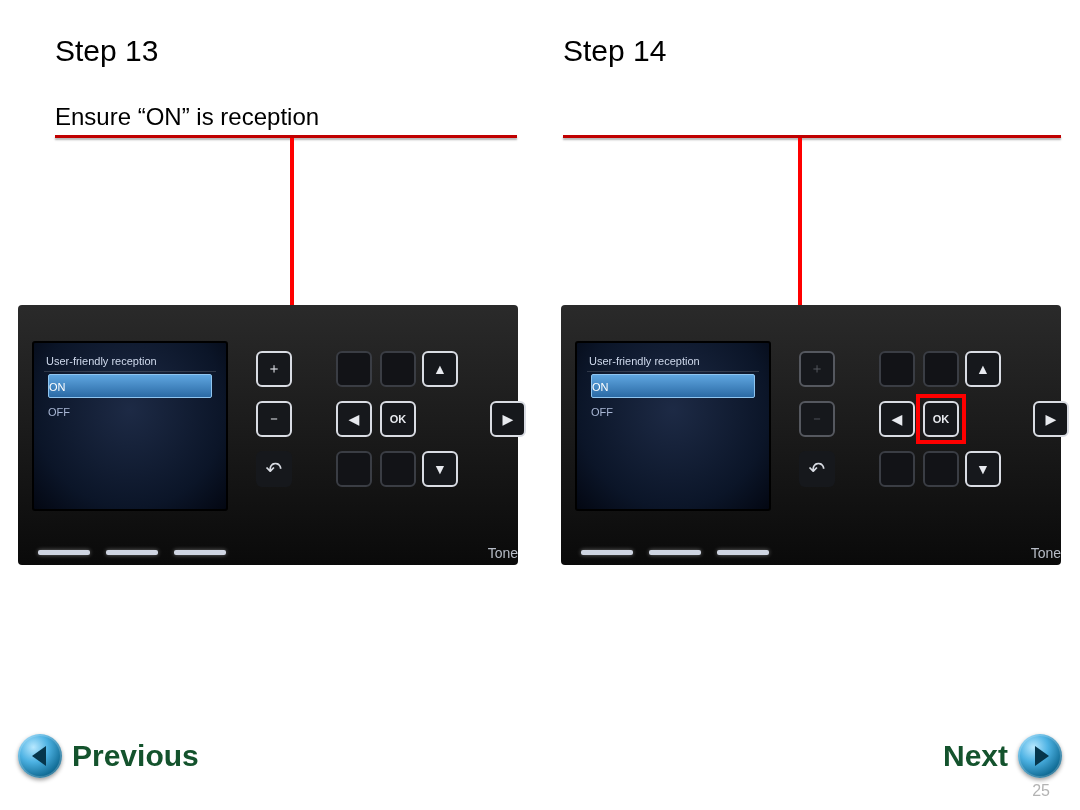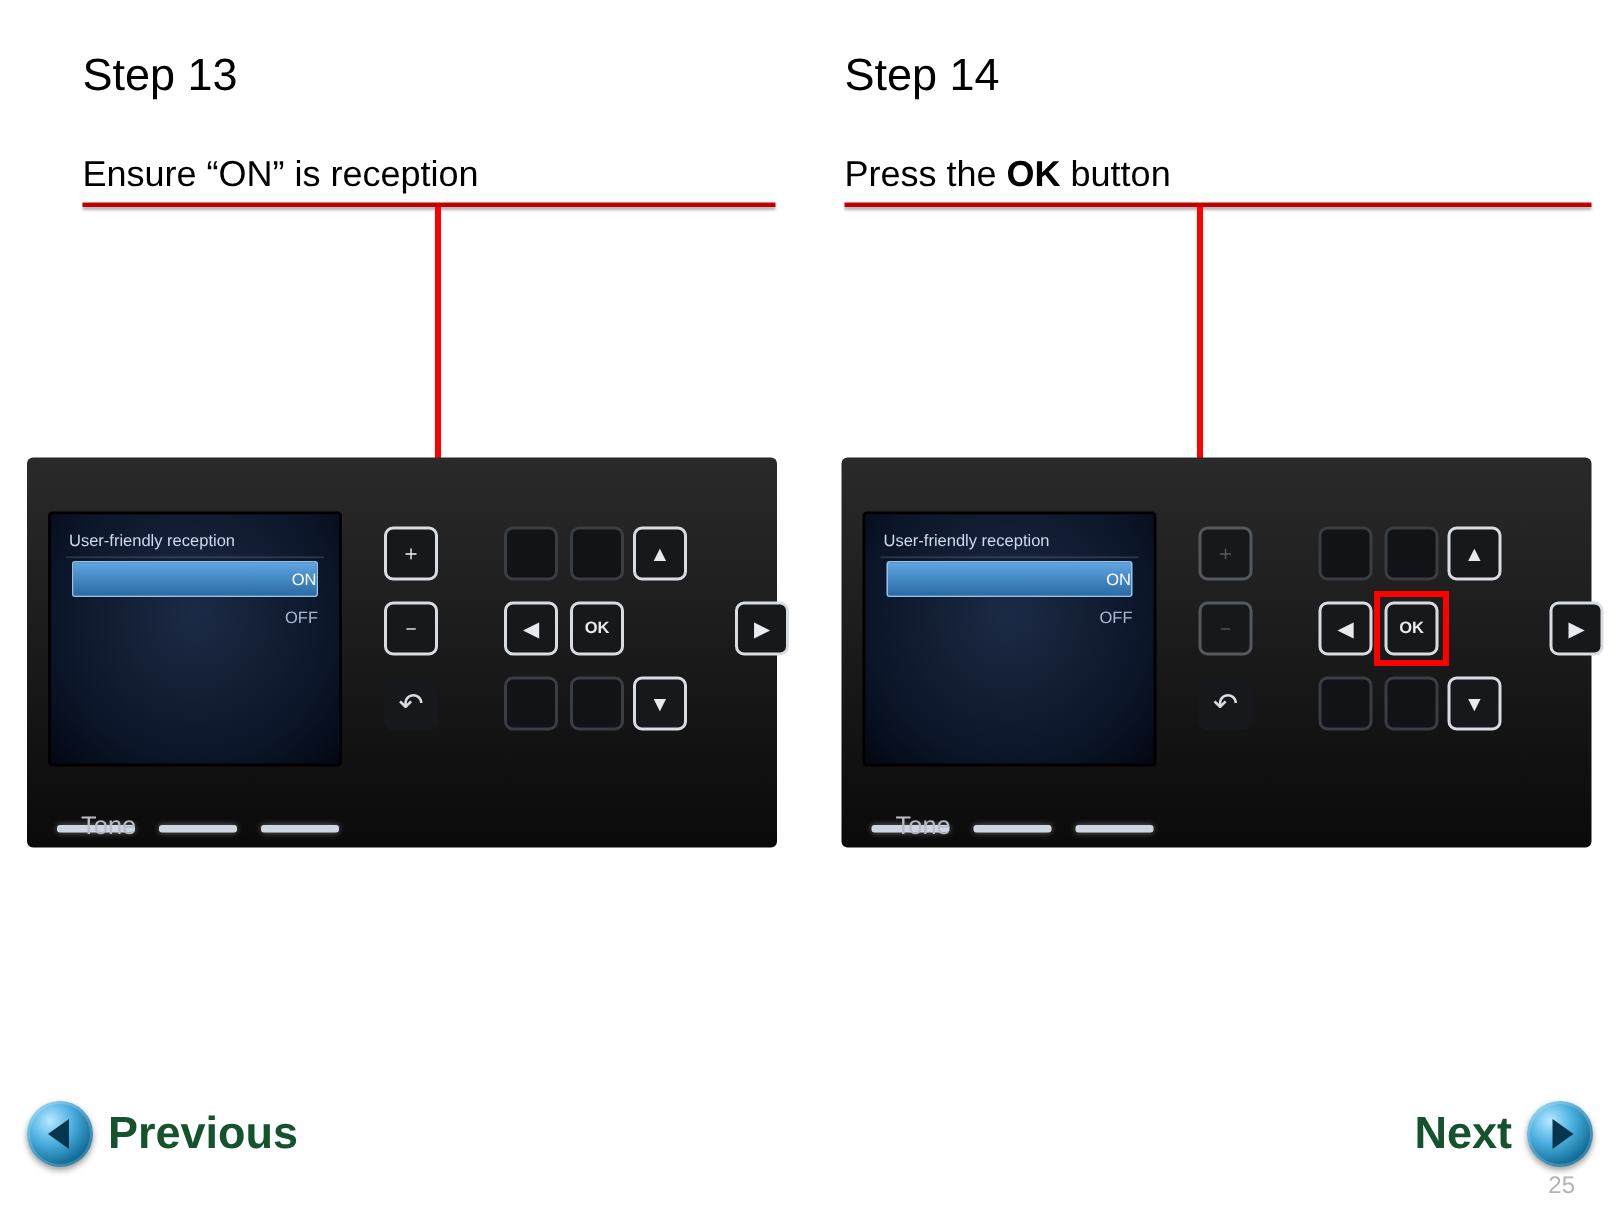--- a/index.html
+++ b/index.html
@@ -57,21 +57,21 @@
   }
   .lcd-title {
     font-size: 11px;
     color: #cfd9ec;
     padding: 4px 2px;
     border-bottom: 1px solid rgba(255,255,255,0.15);
   }
   .lcd-row {
     height: 24px;
     line-height: 24px;
-    text-align: right;
+    text-align: left;
     margin: 2px 4px;
     font-size: 11px;
     color: #a9b7d5;
     border-radius: 2px;
   }
   .lcd-row.sel {
     background: linear-gradient(#5fa6e0, #2b6aa5);
     color: #fff;
     border: 1px solid #8fc5f0;
   }
@@ -109,24 +109,23 @@
   .btn.back   { left: 238px; top: 146px; border:none; font-size:20px; color:#d9dce3;}
   .btn.up     { left: 404px; top: 46px; }
   .btn.left   { left: 318px; top: 96px; }
   .btn.ok     { left: 362px; top: 96px; font-size: 11px; font-weight: bold; }
   .btn.right  { left: 472px; top: 96px; }
   .btn.down   { left: 404px; top: 146px; }
   .tone-label {
     position: absolute;
     left: 0; right: 0;
     bottom: 4px;
-    text-align: left;
+    text-align: right;
     color: #b7bcc6;
-    font-size: 17px;
-    margin-left: 36px;
+    font-size: 14px;
   }
   .ghost-square {
     position: absolute;
     width: 36px; height: 36px;
     border: 2px solid #3a3d44;
     border-radius: 6px;
     background: #121317;
   }
   .ghost-slot1 { left: 318px; top: 46px; }
   .ghost-slot2 { left: 362px; top: 46px; }
@@ -245,23 +244,20 @@
     <div class="ghost-square ghost-slot4"></div>
     <div class="btn up">▲</div>
     <div class="btn left">◀</div>
     <div class="btn ok">OK</div>
     <div class="btn right">▶</div>
     <div class="btn down">▼</div>
     <div class="tone-label">Tone</div>
   </div>
 
   <div class="step-heading" style="left:563px;text-align:center;">Step 14</div>
-  <div class="step-instruction" style="left:563px;">
-    <span>Press the </span><b>OK</b><span> button</span>
-  </div>
   <div class="step-underline" style="left:563px; width:498px;"></div>
 
   <div class="vline" style="left:798px; top:138px; height:280px;"></div>
   <div class="hline" style="left:798px; top:415px; width:115px;"></div>
   <div class="arrowhead-right" style="left:913px; top:407px;"></div>
 
   <div class="panel" style="left:561px;">
     <div class="lcd">
       <div class="lcd-title">User-friendly reception</div>
       <div class="lcd-row sel">ON</div>

